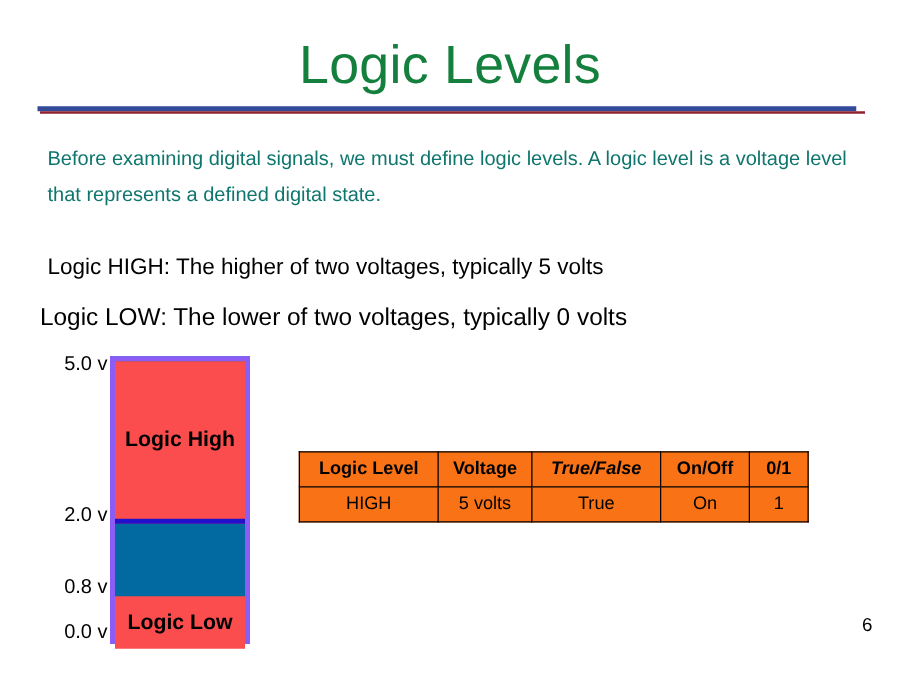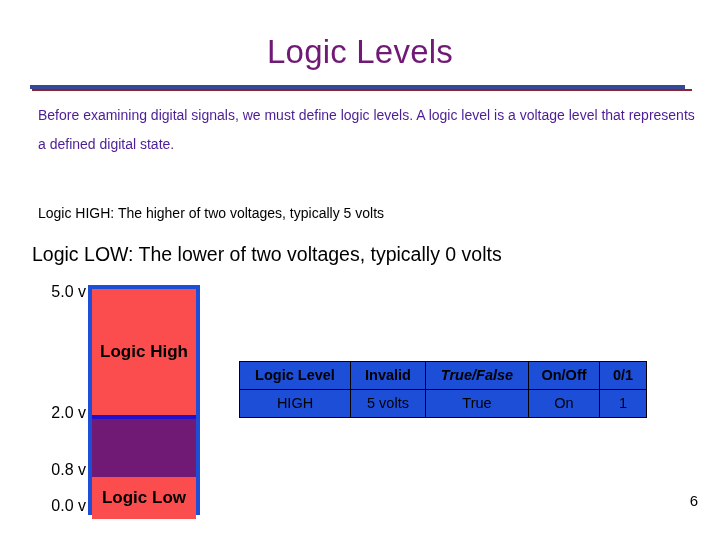--- a/index.html
+++ b/index.html
@@ -16,25 +16,25 @@
     position: relative;
   }
 
   
   .slide-title {
     position: absolute;
     left: 0;
     top: 33px;
     width: 720px;
     text-align: center;
-    font-size: 33px;
+    font-size: 43px;
     line-height: 38px;
     font-weight: normal;
     letter-spacing: 0.2px;
-    color: #701a75;
+    color: #15803d;
   }
 
   
   .title-rule {
     position: absolute;
     left: 30px;
     top: 85px;
     width: 656px;
     height: 6px;
   }
@@ -52,31 +52,31 @@
     top: 4px;
     width: 660px;
     height: 2px;
     background: #8E2230;
   }
 
   
   .body-para {
     position: absolute;
     left: 38px;
-    top: 101px;
+    top: 113px;
     width: 668px;
-    font-size: 14px;
+    font-size: 16px;
     line-height: 29px;
-    color: #4c1d95;
+    color: #0f766e;
   }
   .line-high {
     position: absolute;
     left: 38px;
     top: 199px;
-    font-size: 14px;
+    font-size: 18px;
     line-height: 29px;
   }
   .line-low {
     position: absolute;
     left: 32px;
     top: 240px;
     font-size: 19.5px;
     line-height: 29px;
   }
 
@@ -109,23 +109,23 @@
   .v-label-2  { top: 121px; }
   .v-label-08 { top: 178px; }
   .v-label-00 { top: 214px; }
 
   .band-box {
     position: absolute;
     left: 58px;
     top: 2px;
     width: 112px;
     height: 230px;
-    border: 4px solid #1d4ed8;
+    border: 4px solid #8b5cf6;
     box-sizing: border-box;
-    background: #701a75;
+    background: #0369a1;
   }
   .band {
     position: absolute;
     left: 0;
     width: 104px;
     box-sizing: border-box;
     display: flex;
     flex-direction: column;
     align-items: center;
     justify-content: center;
@@ -159,21 +159,21 @@
     line-height: 15px;
     color: #000000;
   }
 
   
   .logic-table {
     position: absolute;
     left: 239px;
     top: 361px;
     border-collapse: collapse;
-    background: #1d4ed8;
+    background: #f97316;
   }
   .logic-table th,
   .logic-table td {
     border: 1.6px solid #000000;
     text-align: center;
     font-size: 14.5px;
     line-height: 17px;
     padding: 5px 9px;
     color: #000000;
     white-space: nowrap;
@@ -236,21 +236,21 @@
       <span class="band-label-big">Logic Low</span>
     </div>
 
   </div>
 </div>
 
 <table class="logic-table">
   <thead>
     <tr>
       <th class="col-level">Logic Level</th>
-      <th class="col-voltage">Invalid</th>
+      <th class="col-voltage">Voltage</th>
       <th class="col-tf">True/False</th>
       <th class="col-onoff">On/Off</th>
       <th class="col-binary">0/1</th>
     </tr>
   </thead>
   <tbody>
     <tr>
       <td>HIGH</td>
       <td>5 volts</td>
       <td>True</td>

